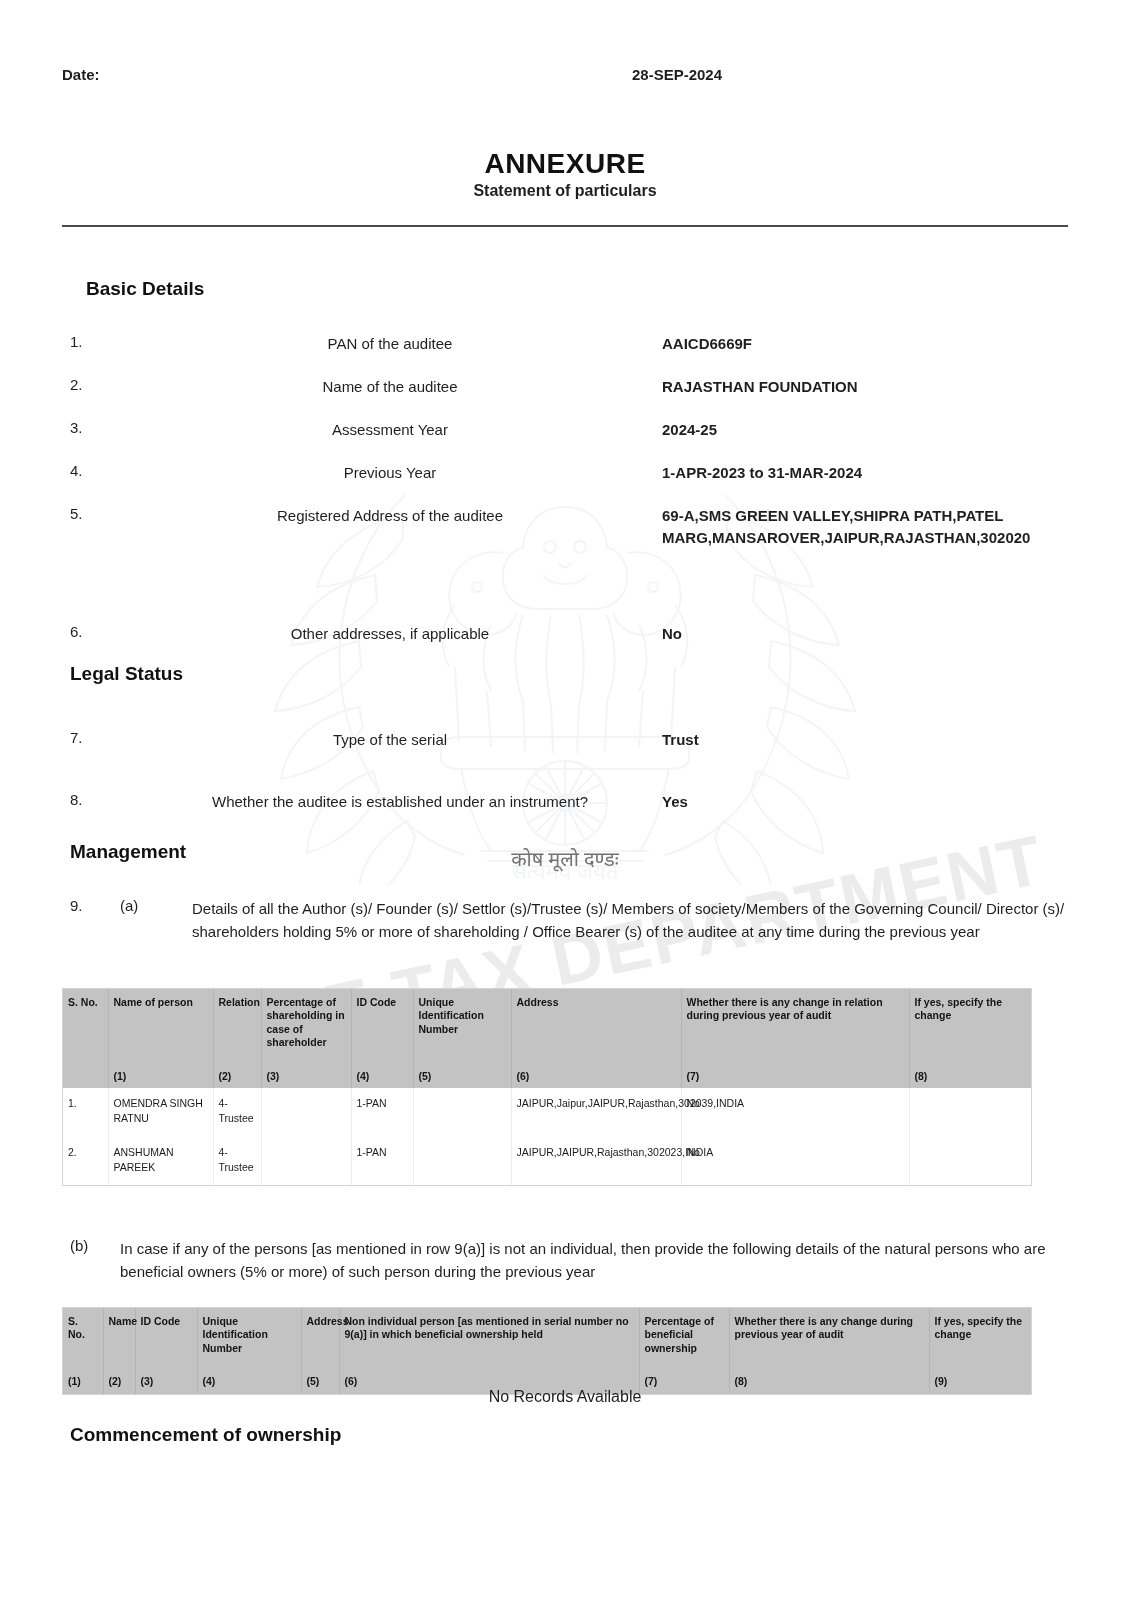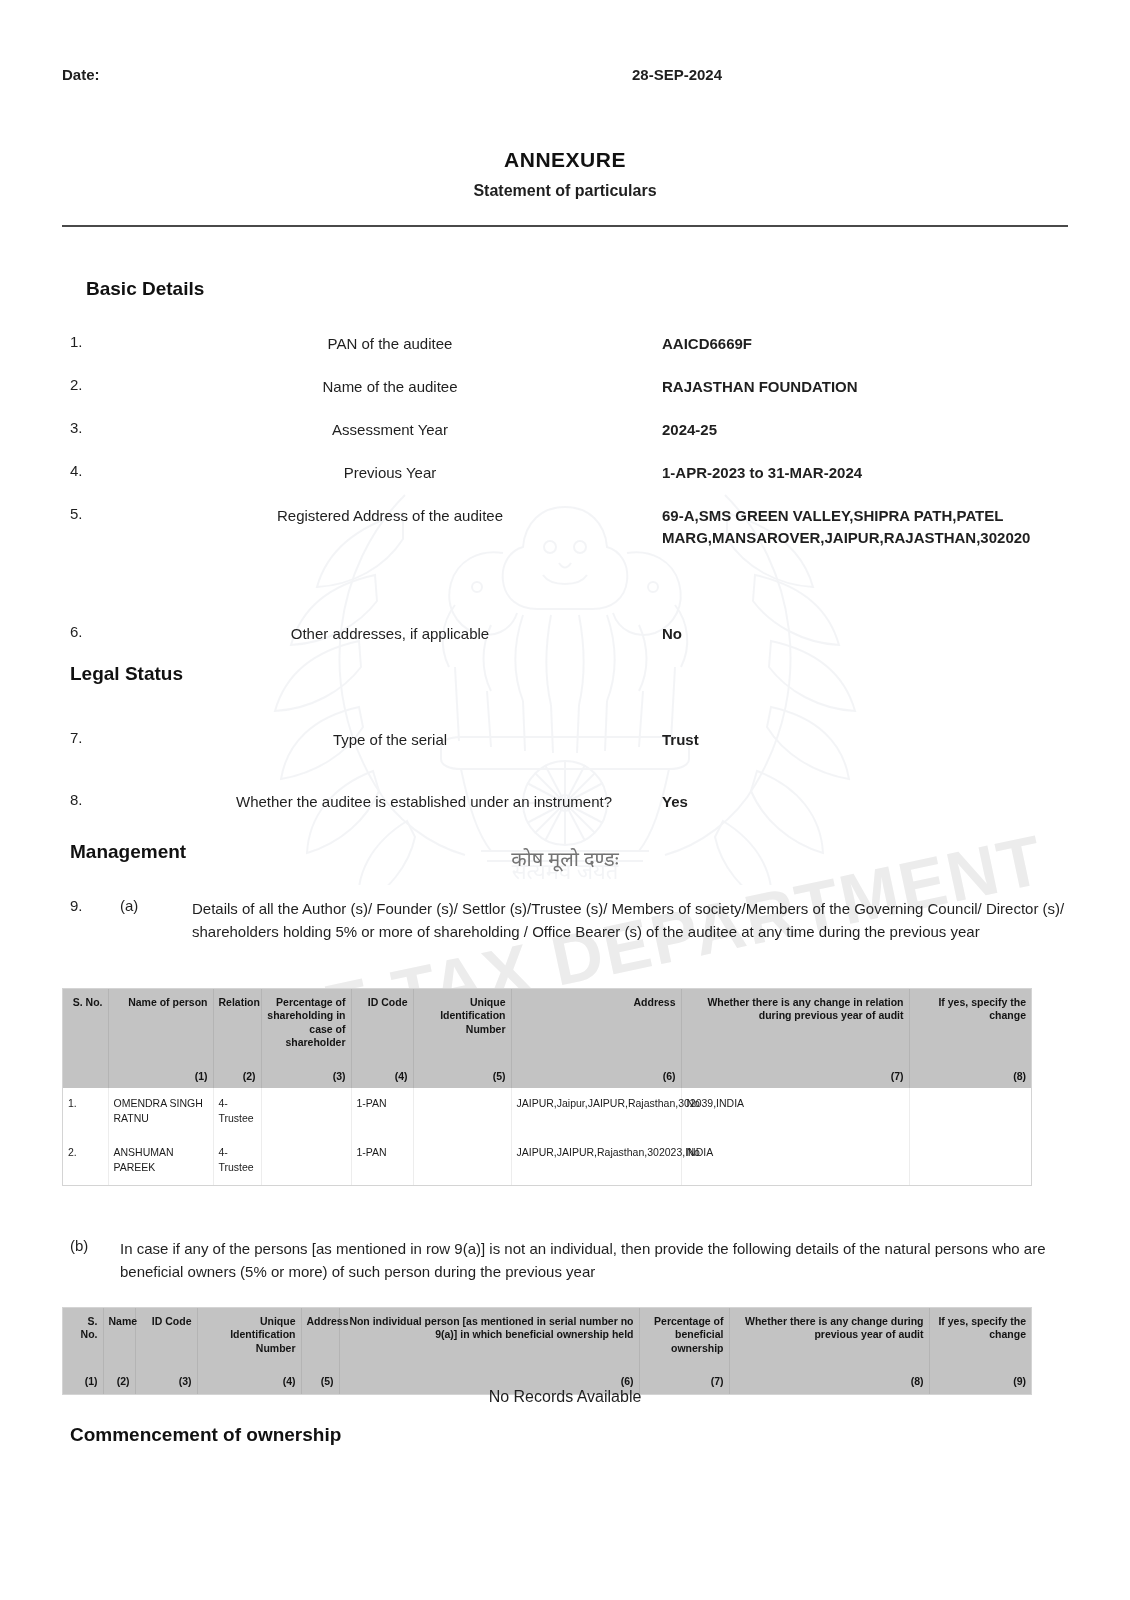--- a/index.html
+++ b/index.html
@@ -61,21 +61,21 @@
   }
   .datebar .date-label { position: absolute; left: 0; top: 0; }
   .datebar .date-value { position: absolute; left: 570px; top: 0; }
 
   .doc-title {
     position: absolute;
     top: 148px;
     left: 0;
     width: 1130px;
     text-align: center;
-    font-size: 21px;
+    font-size: 28px;
     font-weight: bold;
     letter-spacing: 0.5px;
     color: #111;
   }
   .doc-subtitle {
     position: absolute;
     top: 182px;
     left: 0;
     width: 1130px;
     text-align: center;
@@ -146,21 +146,21 @@
   table.grid {
     width: 100%;
     border-collapse: collapse;
     table-layout: fixed;
     font-size: 10.5px;
   }
   table.grid th {
     background: #c3c3c3;
     color: #141414;
     font-weight: bold;
-    text-align: right;
+    text-align: left;
     vertical-align: top;
     padding: 7px 5px 6px 5px;
     border-right: 1px solid #b4b4b4;
     line-height: 1.28;
   }
   table.grid th:last-child { border-right: none; }
   table.grid tr.numrow th {
     padding-top: 14px;
     padding-bottom: 5px;
     background: #c3c3c3;
@@ -309,21 +309,21 @@
   <div class="section-head" style="top:663px;">Legal Status</div>
 
   <div class="frow" style="top:729px;">
     <span class="f-num">7.</span>
     <span class="f-label">Type of the serial</span>
     <span class="f-value">Trust</span>
   </div>
 
   <div class="frow" style="top:791px;">
     <span class="f-num">8.</span>
-    <span class="f-label" style="width:560px;margin-left:24px;">Whether the auditee is established under an instrument?</span>
+    <span class="f-label" style="width:560px;">Whether the auditee is established under an instrument?</span>
     <span class="f-value">Yes</span>
   </div>
 
   <div class="section-head" style="top:841px;">Management</div>
 
   <div class="qrow" style="top:897px;">
     <span class="q-num">9.</span>
     <span class="q-sub">(a)</span>
     <span class="q-text">Details of all the Author (s)/ Founder (s)/ Settlor (s)/Trustee (s)/ Members of society/Members of the Governing Council/ Director (s)/ shareholders holding 5% or more of shareholding / Office Bearer (s) of the auditee at any time during the previous year</span>
   </div>

